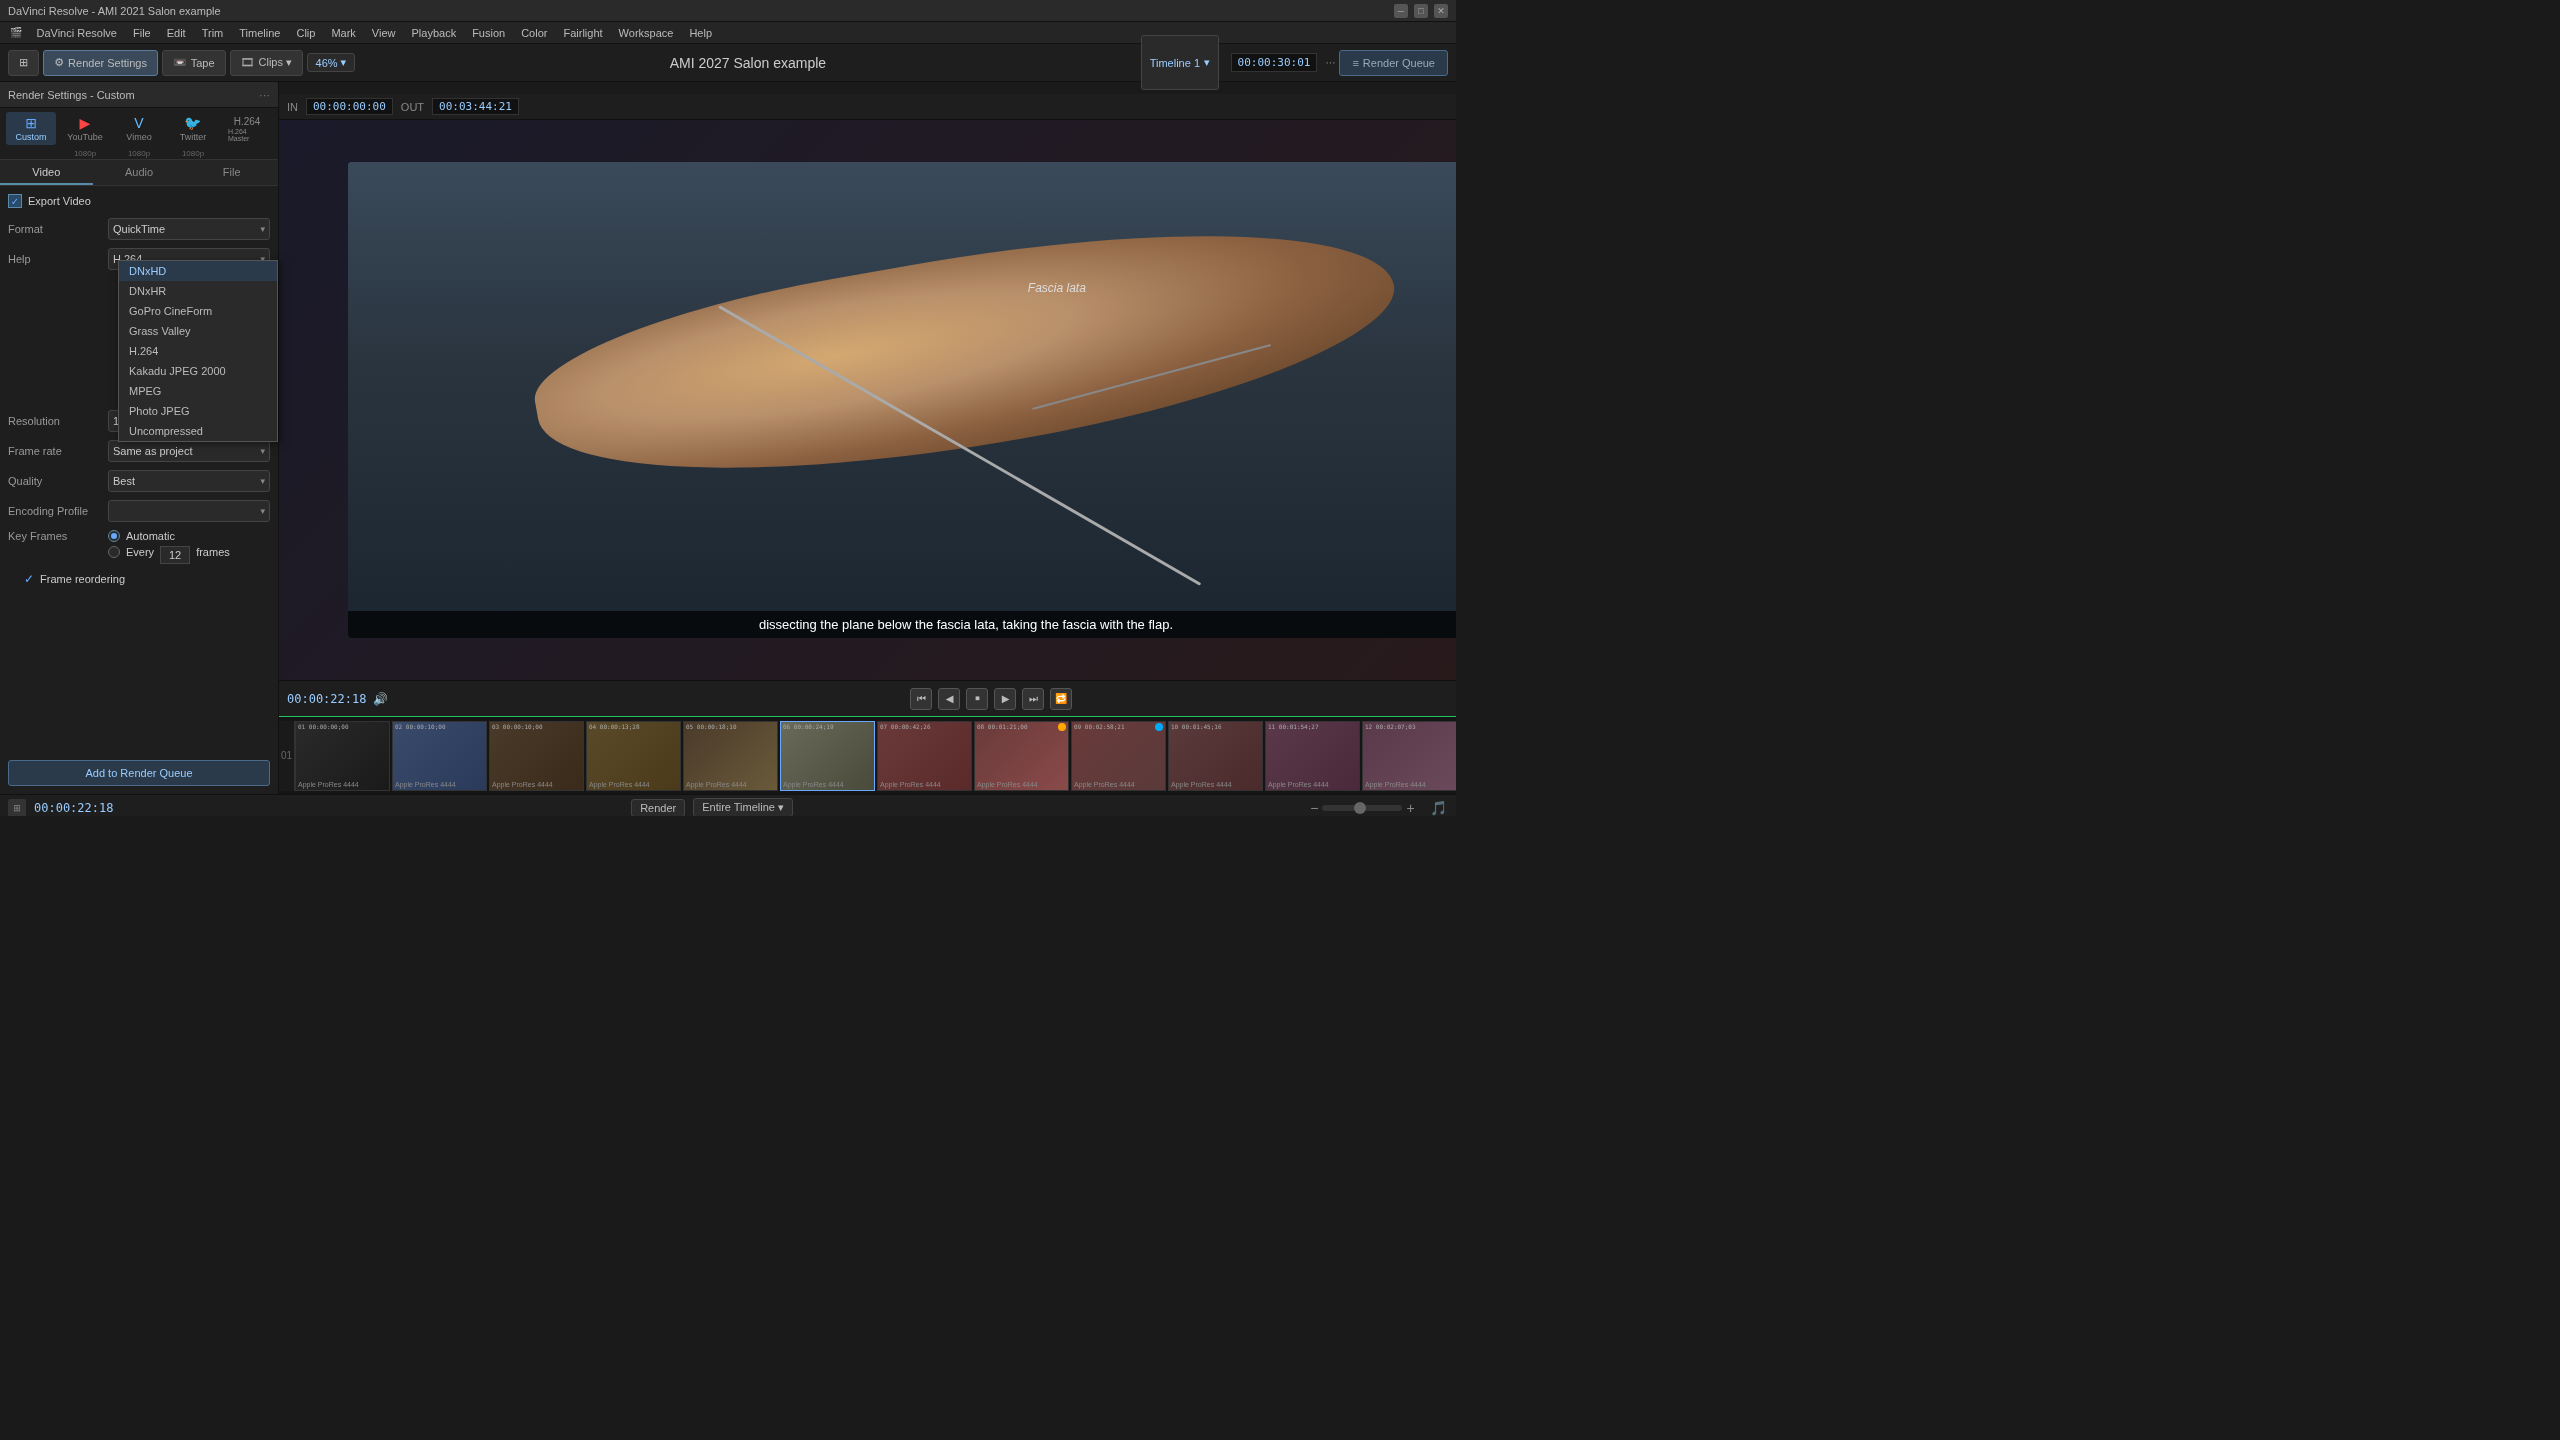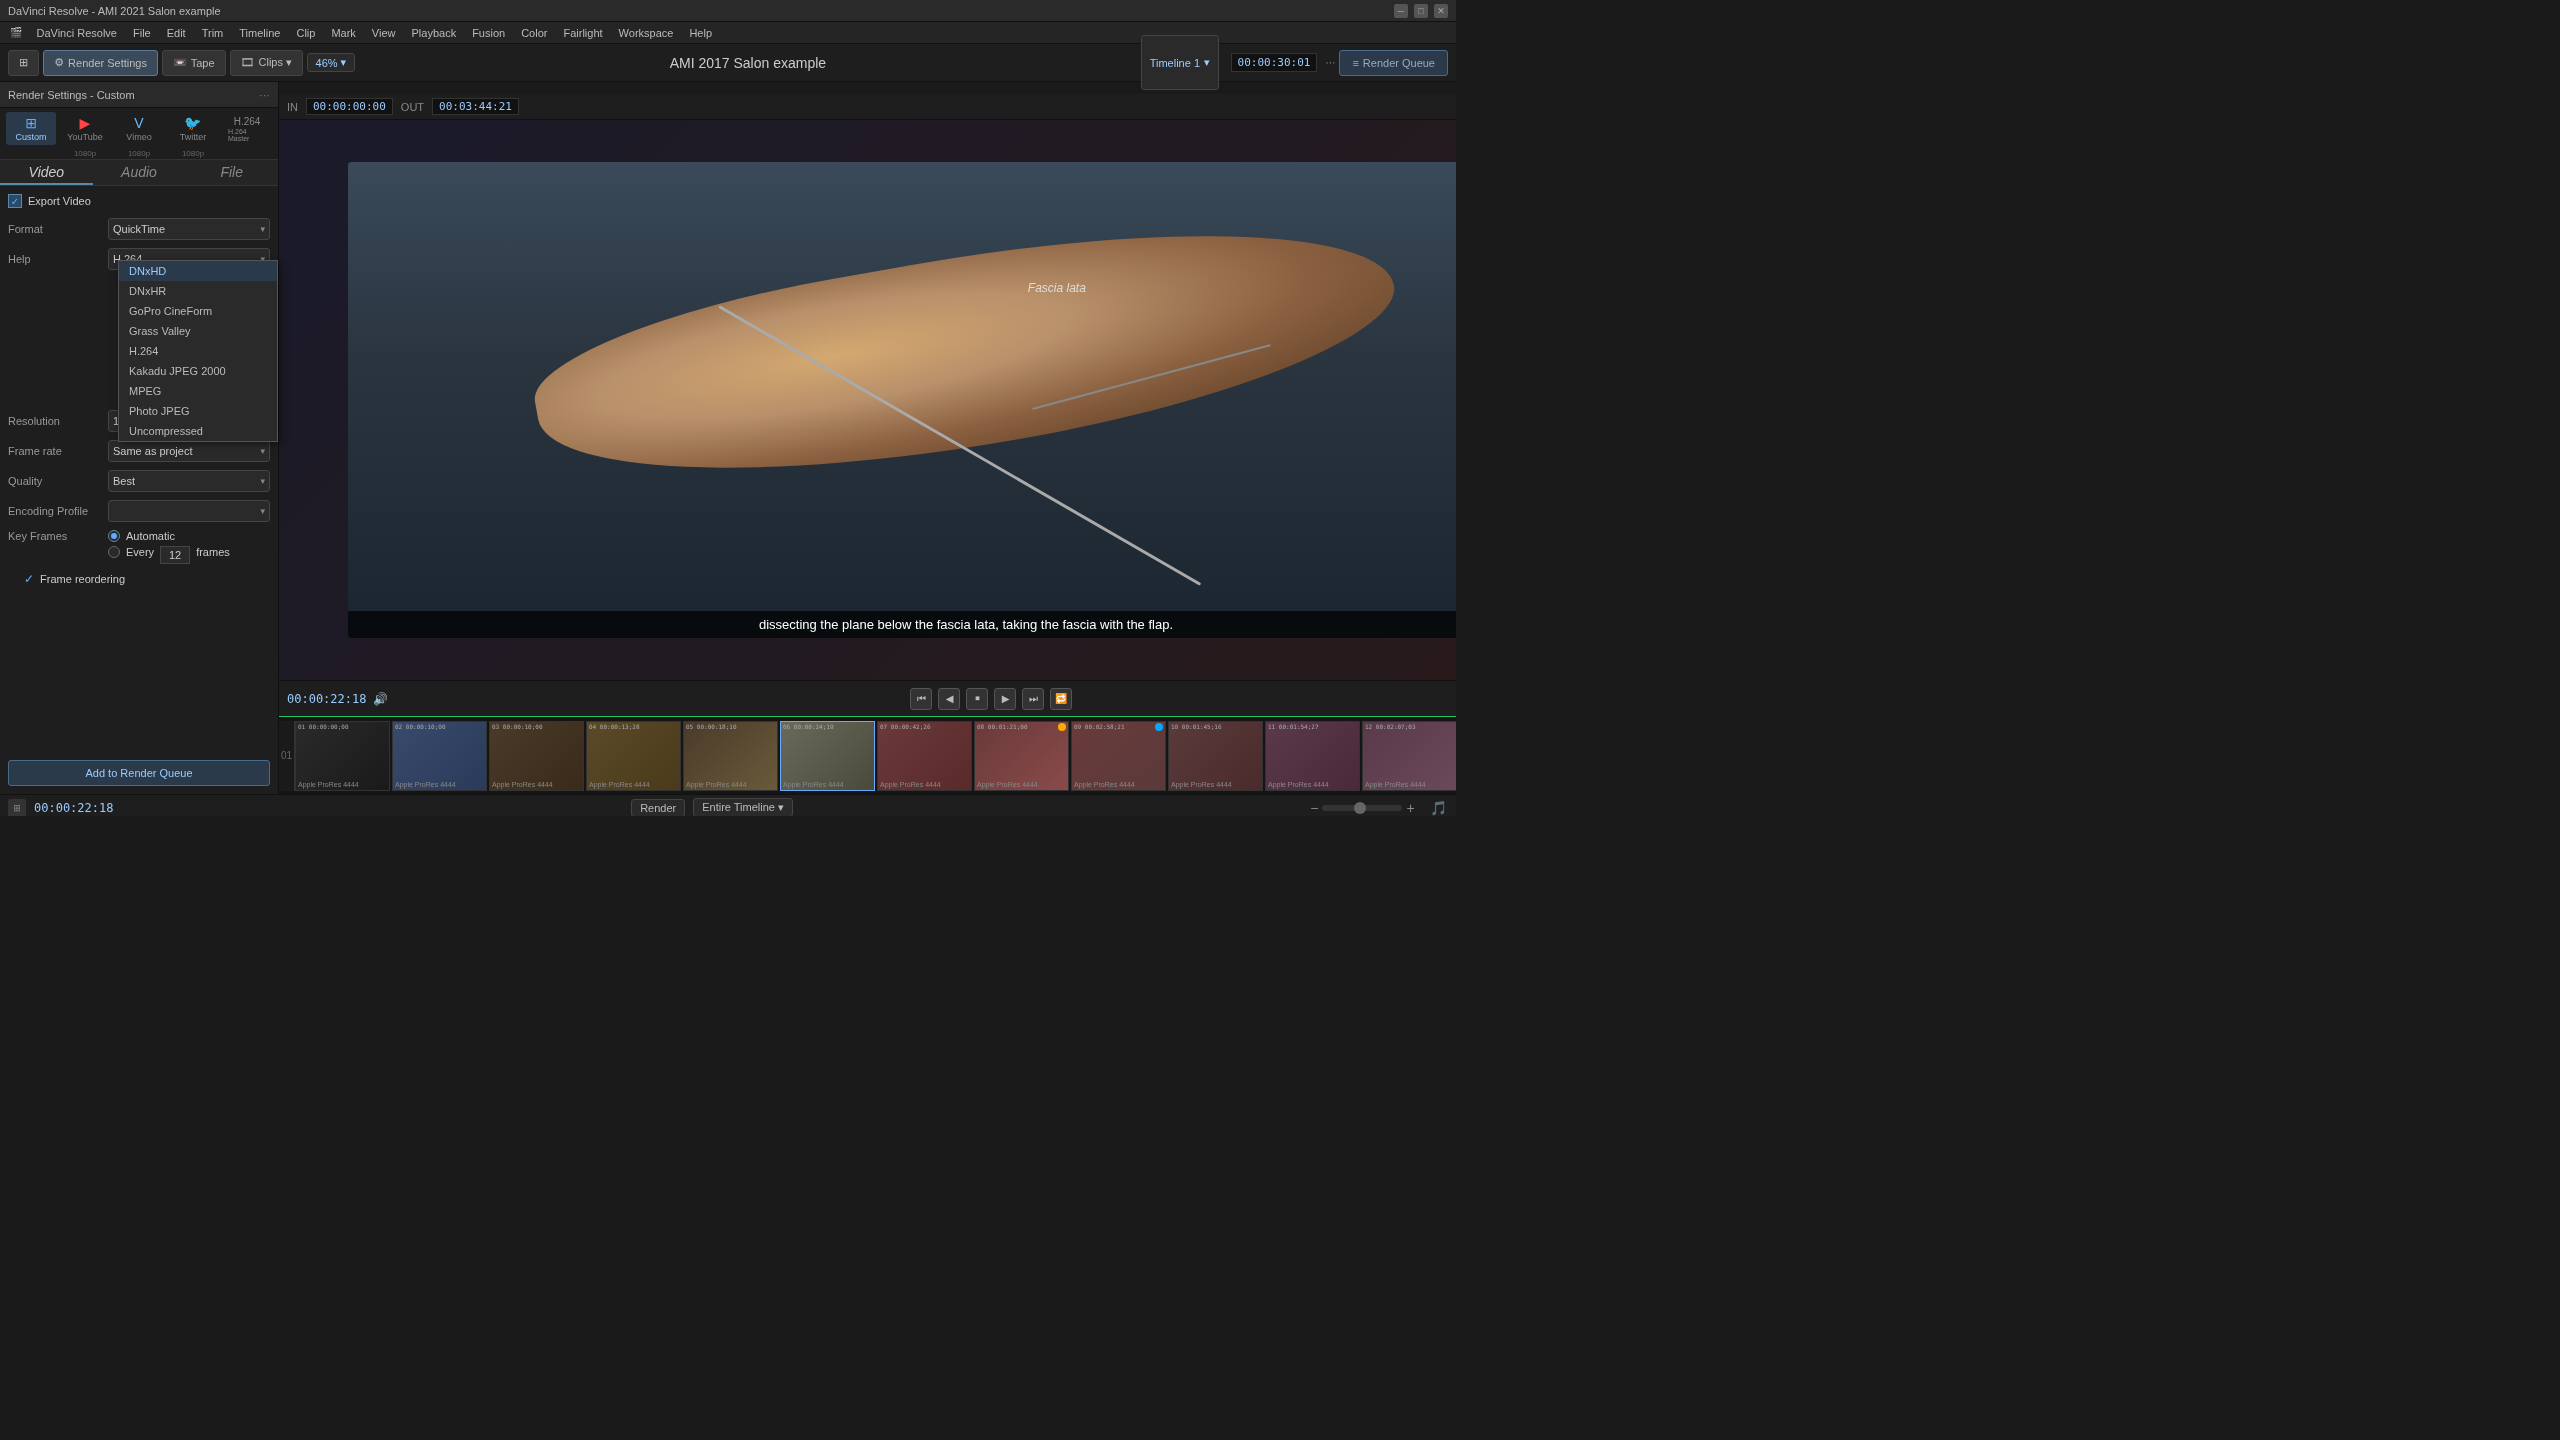--- a/index.html
+++ b/index.html
@@ -185,24 +185,23 @@
       height: 26px;
       background: #252525;
       border-bottom: 1px solid #333;
     }
     .section-tab {
       flex: 1;
       display: flex;
       align-items: center;
       justify-content: center;
       cursor: pointer;
-      font-size: 14px;
+      font-size: 11px;
       color: #888;
       border-bottom: 2px solid transparent;
-      font-style: italic;
     }
     .section-tab.active {
       color: #ccc;
       border-bottom: 2px solid #5a8aaa;
     }
 
     
     #settings-content {
       flex: 1;
       overflow-y: auto;
@@ -775,21 +774,21 @@
   </div>
   <div class="toolbar-btn">
     <span>🎞</span>
     <span>Clips ▾</span>
   </div>
   <div style="background:#2a2a2a;border:1px solid #444;border-radius:3px;padding:2px 8px;color:#9cf;font-size:11px;cursor:pointer;display:flex;align-items:center;gap:3px;">
     <span>46%</span>
     <span>▾</span>
   </div>
   <div class="title-center">
-    <span>AMI 2017 Salon example</span>
+    <span>AMI 2027 Salon example</span>
   </div>
   <div style="display:flex;align-items:center;gap:4px;background:#2a2a2a;border:1px solid #444;border-radius:3px;padding:20px 8px;color:#9cf;font-size:11px;cursor:pointer;">
     <span>Timeline 1</span>
     <span>▾</span>
   </div>
   <div style="background:#111;border:1px solid #333;padding:2px 6px;color:#9cf;font-size:11px;font-family:monospace;margin-left:8px;">
     <span>00:00:30:01</span>
   </div>
   <div style="margin-left:4px;cursor:pointer;color:#888;font-size:10px;">⋯</div>
   <div class="render-queue-btn">

